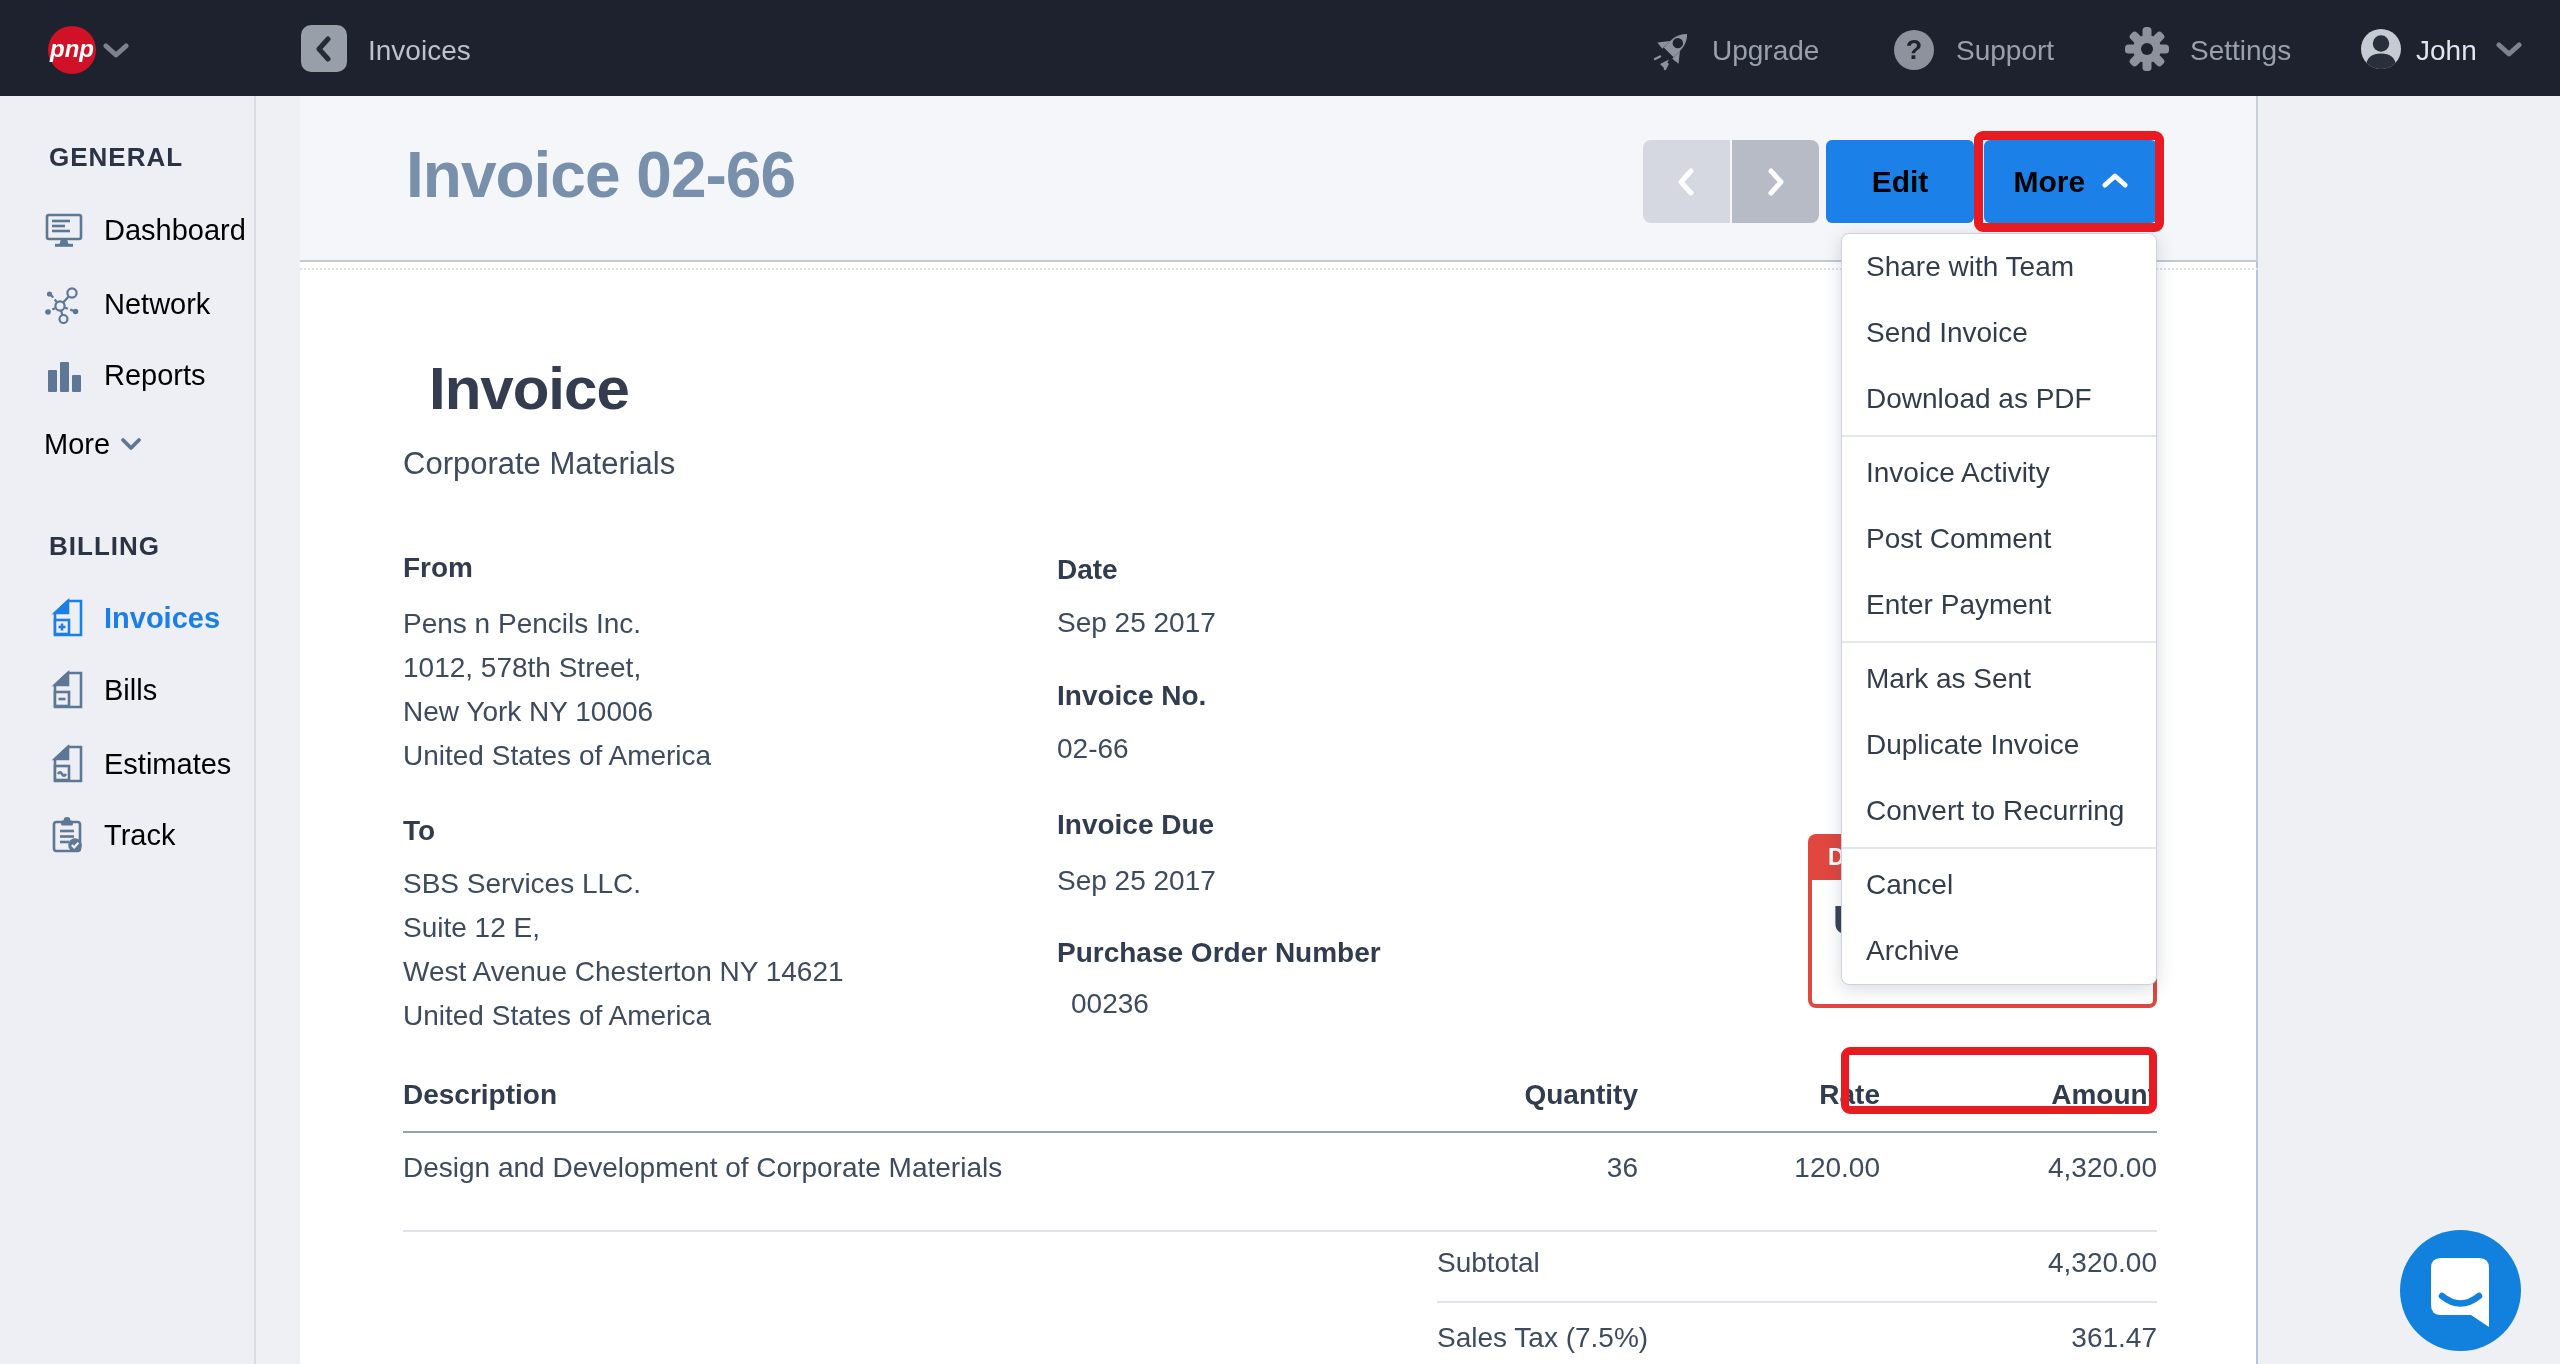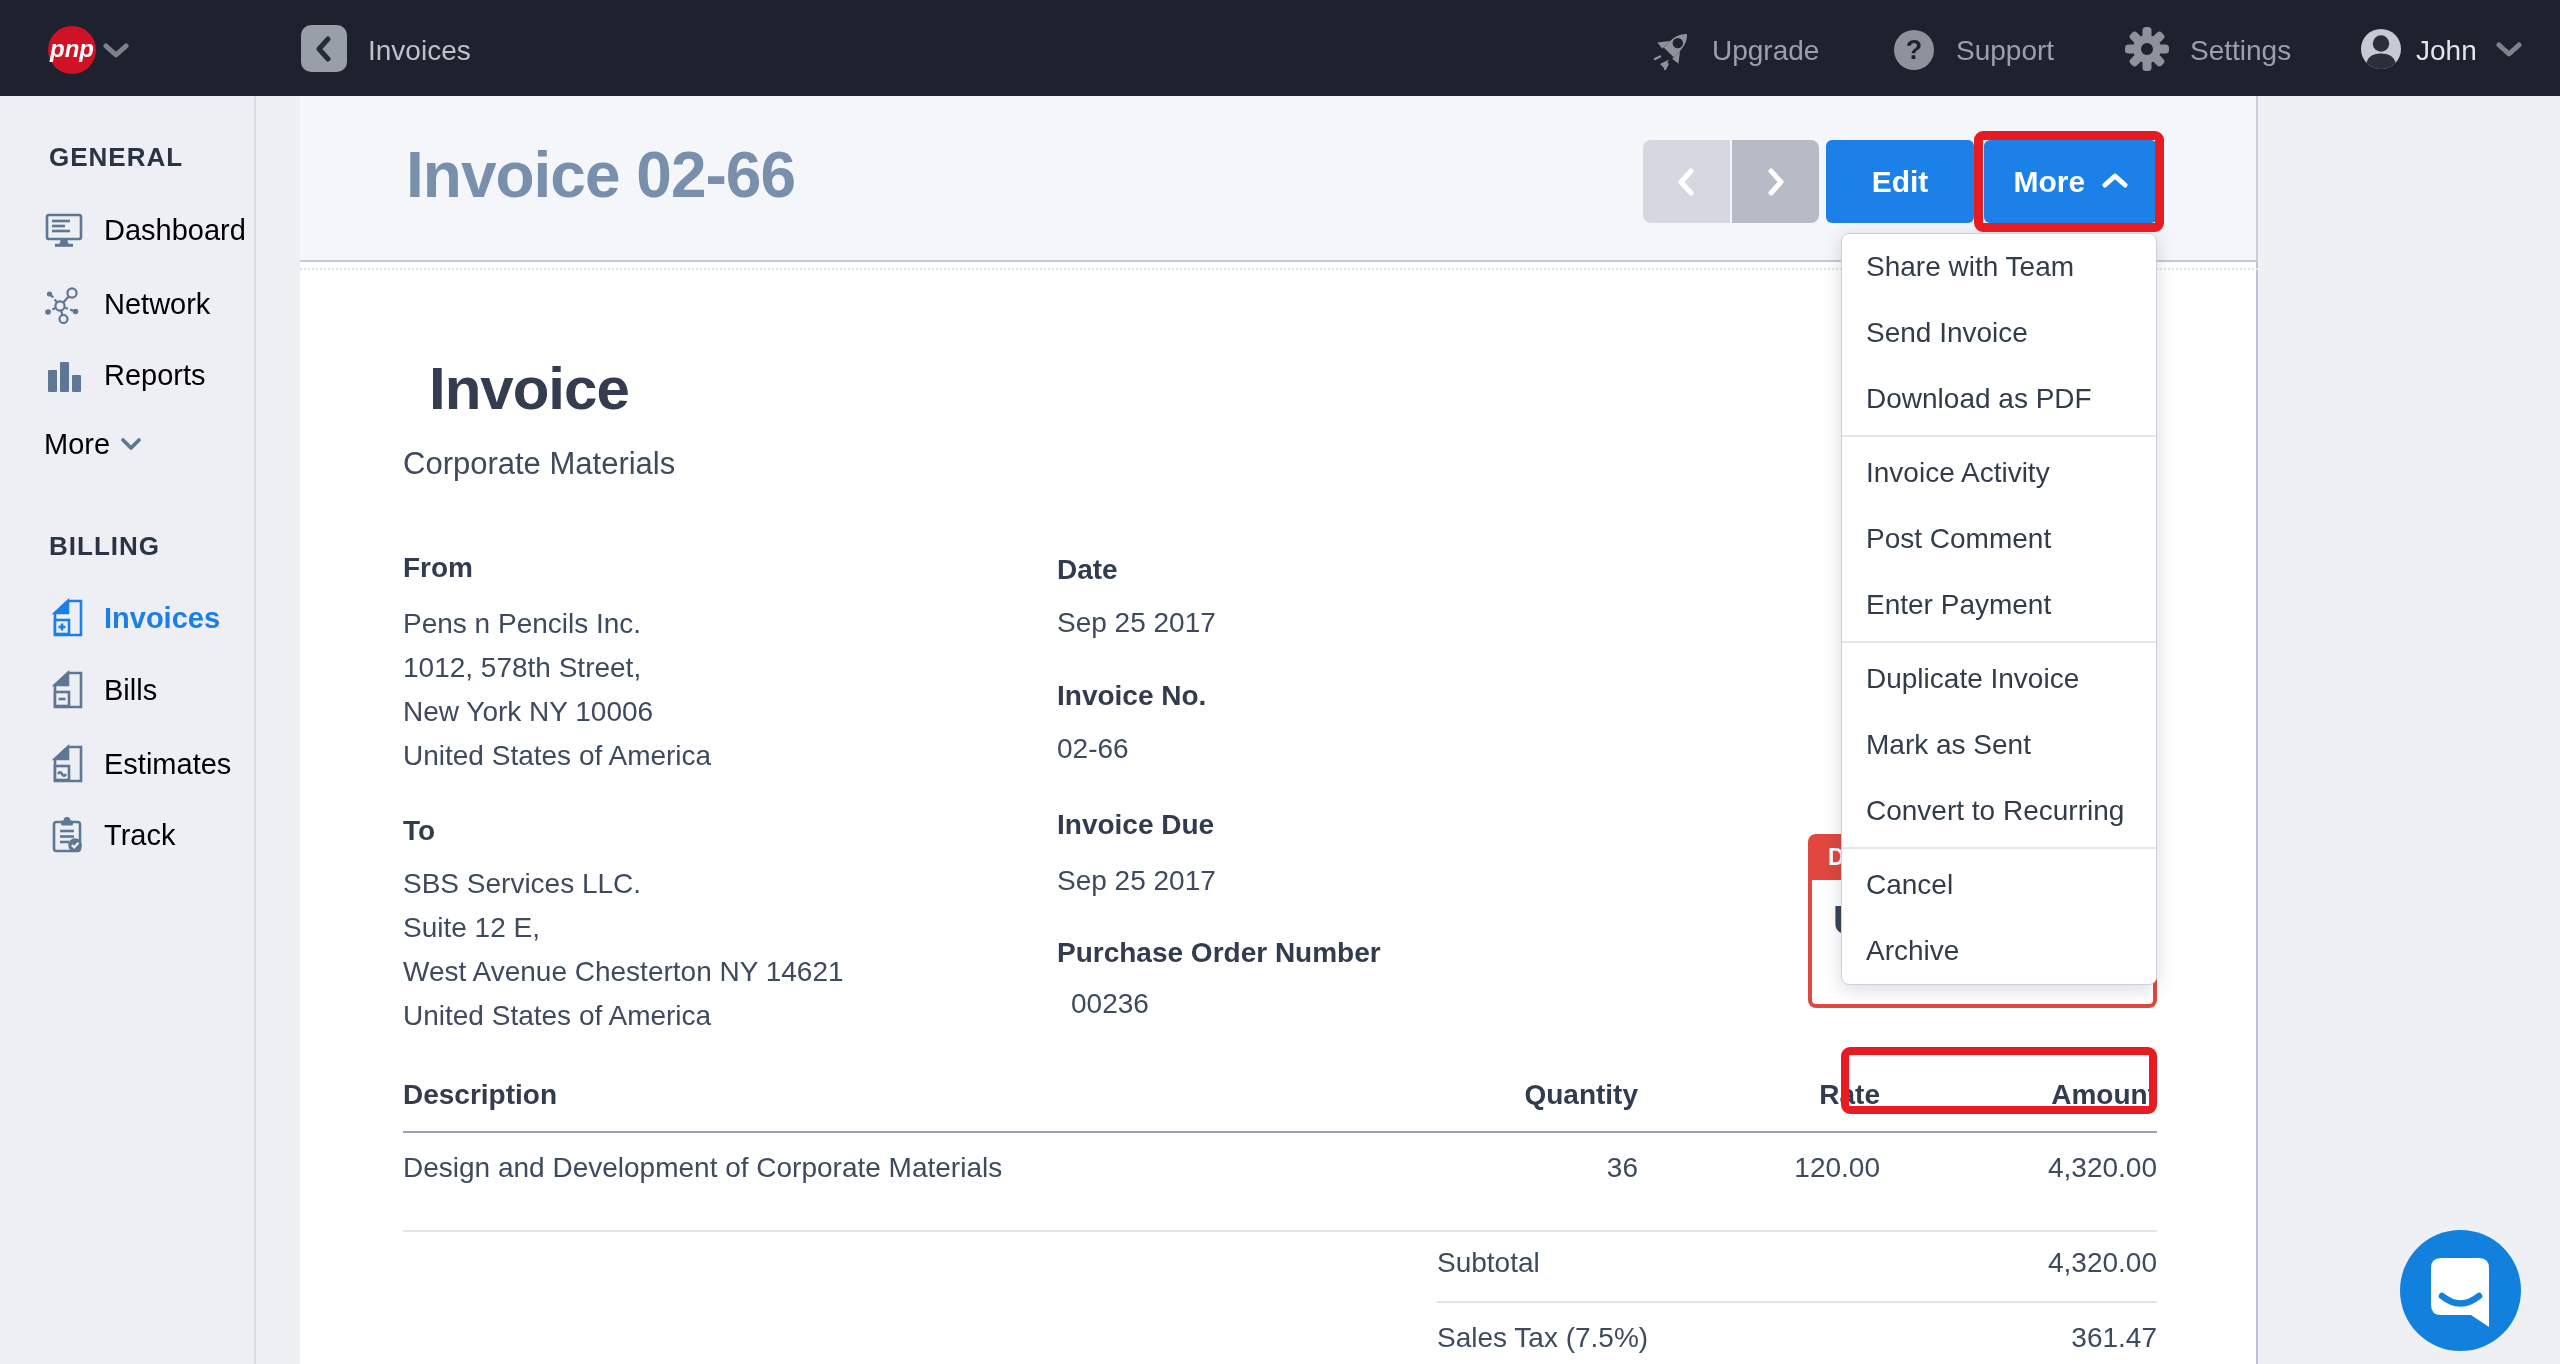--- a/index.html
+++ b/index.html
@@ -12,21 +12,21 @@
 .backbtn { position:absolute; left:301px; top:25px; width:46px; height:47px; border-radius:10px; background:#999fa9; }
 .nav-label { position:absolute; top:35px; font-size:28px; color:#9aa0ab; }
 
 .sidebar { position:absolute; left:0; top:96px; width:256px; height:1268px; background:#edeff4; border-right:2px solid #d9dce4; }
 .side-head { position:absolute; left:49px; font-size:26px; font-weight:700; color:#2a3445; letter-spacing:1px; }
 .side-item { position:absolute; left:104px; font-size:29px; color:#000000; }
 
 .strip { position:absolute; left:300px; top:96px; width:1958px; height:166px; background:#f5f6fa; border-bottom:2px solid #c3c9d6; border-right:2px solid #c9cedb; }
 .whitebody { position:absolute; left:300px; top:262px; width:1958px; height:1102px; background:#ffffff; border-right:2px solid #bcc3d4; }
 .title { position:absolute; left:406px; top:143px; font-size:64px; line-height:64px; font-weight:700; color:#7990ac; letter-spacing:-1px; }
-.btn { position:absolute; top:140px; height:83px; color:#ffffff; font-size:30px; font-weight:700; text-align:center; line-height:83px; }
+.btn { position:absolute; top:140px; height:83px; color:#000000; font-size:30px; font-weight:700; text-align:center; line-height:83px; }
 .lab { position:absolute; font-size:28px; font-weight:700; color:#323c4f; line-height:28px; }
 .txt { position:absolute; font-size:28px; color:#3e4a5e; line-height:44px; }
 .rnum { position:absolute; font-size:28px; color:#3e4a5e; text-align:right; line-height:28px; }
 
 .menu { position:absolute; left:1841px; top:233px; width:316px; background:#fff; border:1px solid #ccd1dd; border-radius:8px; box-shadow:0 4px 18px rgba(40,50,70,0.18); }
 .mi { height:66px; line-height:66px; padding-left:24px; font-size:28px; color:#333c4b; }
 .mdiv { height:2px; background:#e3e6ec; margin:3px 0; }
 
 .ann { position:absolute; border:9px solid #e91b22; border-radius:9px; }
 </style>
@@ -234,22 +234,22 @@
 
 <div class="menu">
   <div class="mi">Share with Team</div>
   <div class="mi">Send Invoice</div>
   <div class="mi">Download as PDF</div>
   <div class="mdiv"></div>
   <div class="mi">Invoice Activity</div>
   <div class="mi">Post Comment</div>
   <div class="mi">Enter Payment</div>
   <div class="mdiv"></div>
+  <div class="mi">Mark as Sent</div>
   <div class="mi">Duplicate Invoice</div>
-  <div class="mi">Mark as Sent</div>
   <div class="mi">Convert to Recurring</div>
   <div class="mdiv"></div>
   <div class="mi">Cancel</div>
   <div class="mi">Archive</div>
 </div>
 
 <div class="ann" style="left:1974px;top:131px;width:190px;height:101px;"></div>
 <div class="ann" style="left:1841px;top:1047px;width:316px;height:67px;border-width:8px;"></div>
 
 <div class="abs" style="left:2400px;top:1230px;width:121px;height:121px;border-radius:50%;background:#1181dd;"></div>

